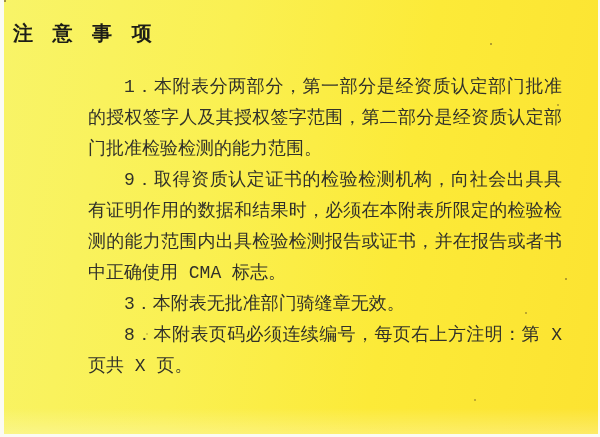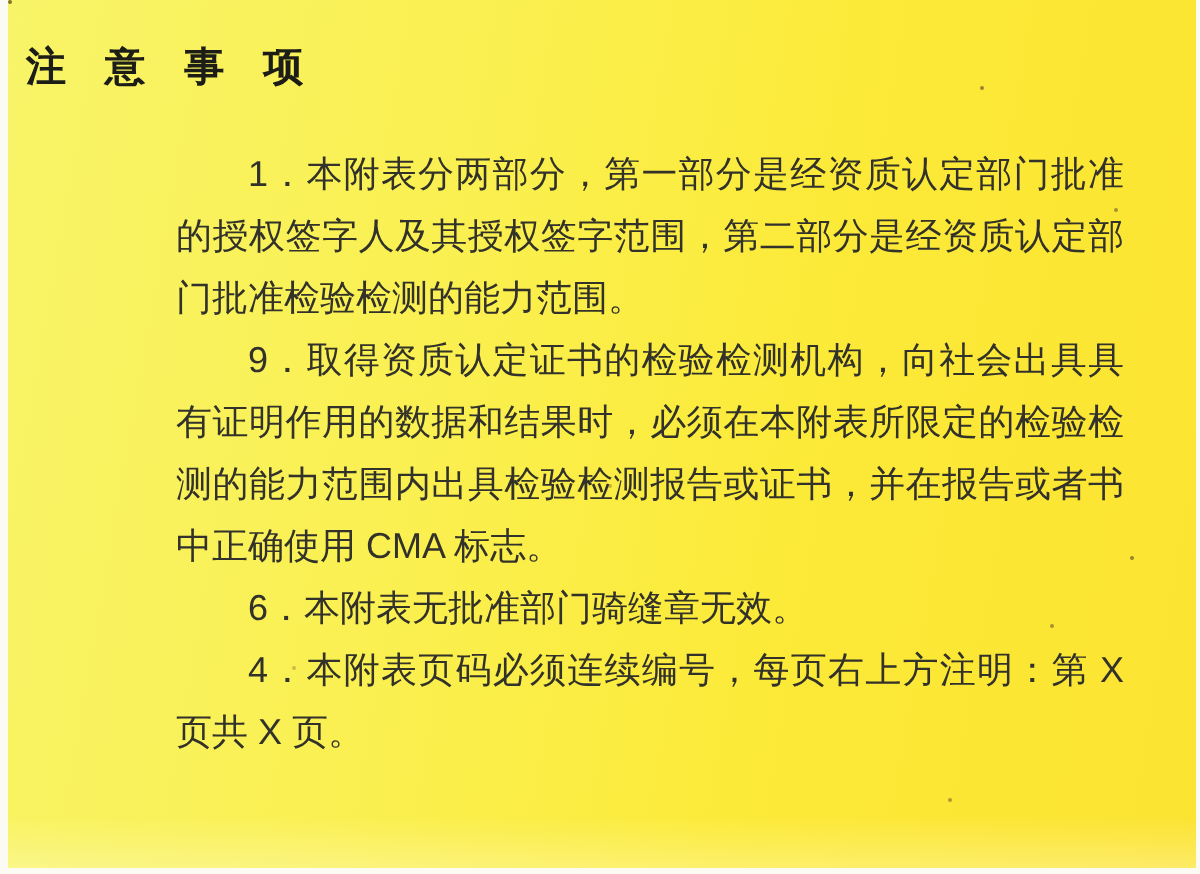--- a/index.html
+++ b/index.html
@@ -75,28 +75,29 @@
     left: 84px;
     width: 474px;
     color: var(--ink-body);
     font-size: 18px;
     line-height: 31px;
     text-align: justify;
   }
   .body-text p {
     margin: 0;
     text-indent: 2em;
+    font-family: Liberation Mono, monospace;
   }
 </style>
 </head>
 <body>
 
 <div class="page">
   <div class="paper">
     <h1 class="title">注 意 事 项</h1>
     <div class="body-text">
       <p>1．本附表分两部分，第一部分是经资质认定部门批准的授权签字人及其授权签字范围，第二部分是经资质认定部门批准检验检测的能力范围。</p>
       <p>9．取得资质认定证书的检验检测机构，向社会出具具有证明作用的数据和结果时，必须在本附表所限定的检验检测的能力范围内出具检验检测报告或证书，并在报告或者书中正确使用 CMA 标志。</p>
-      <p>6．本附表无批准部门骑缝章无效。</p>
-      <p>4．本附表页码必须连续编号，每页右上方注明：第 X 页共 X 页。</p>
+      <p>3．本附表无批准部门骑缝章无效。</p>
+      <p>8．本附表页码必须连续编号，每页右上方注明：第 X 页共 X 页。</p>
     </div>
   </div>
 </div>
 
 </body></html>

